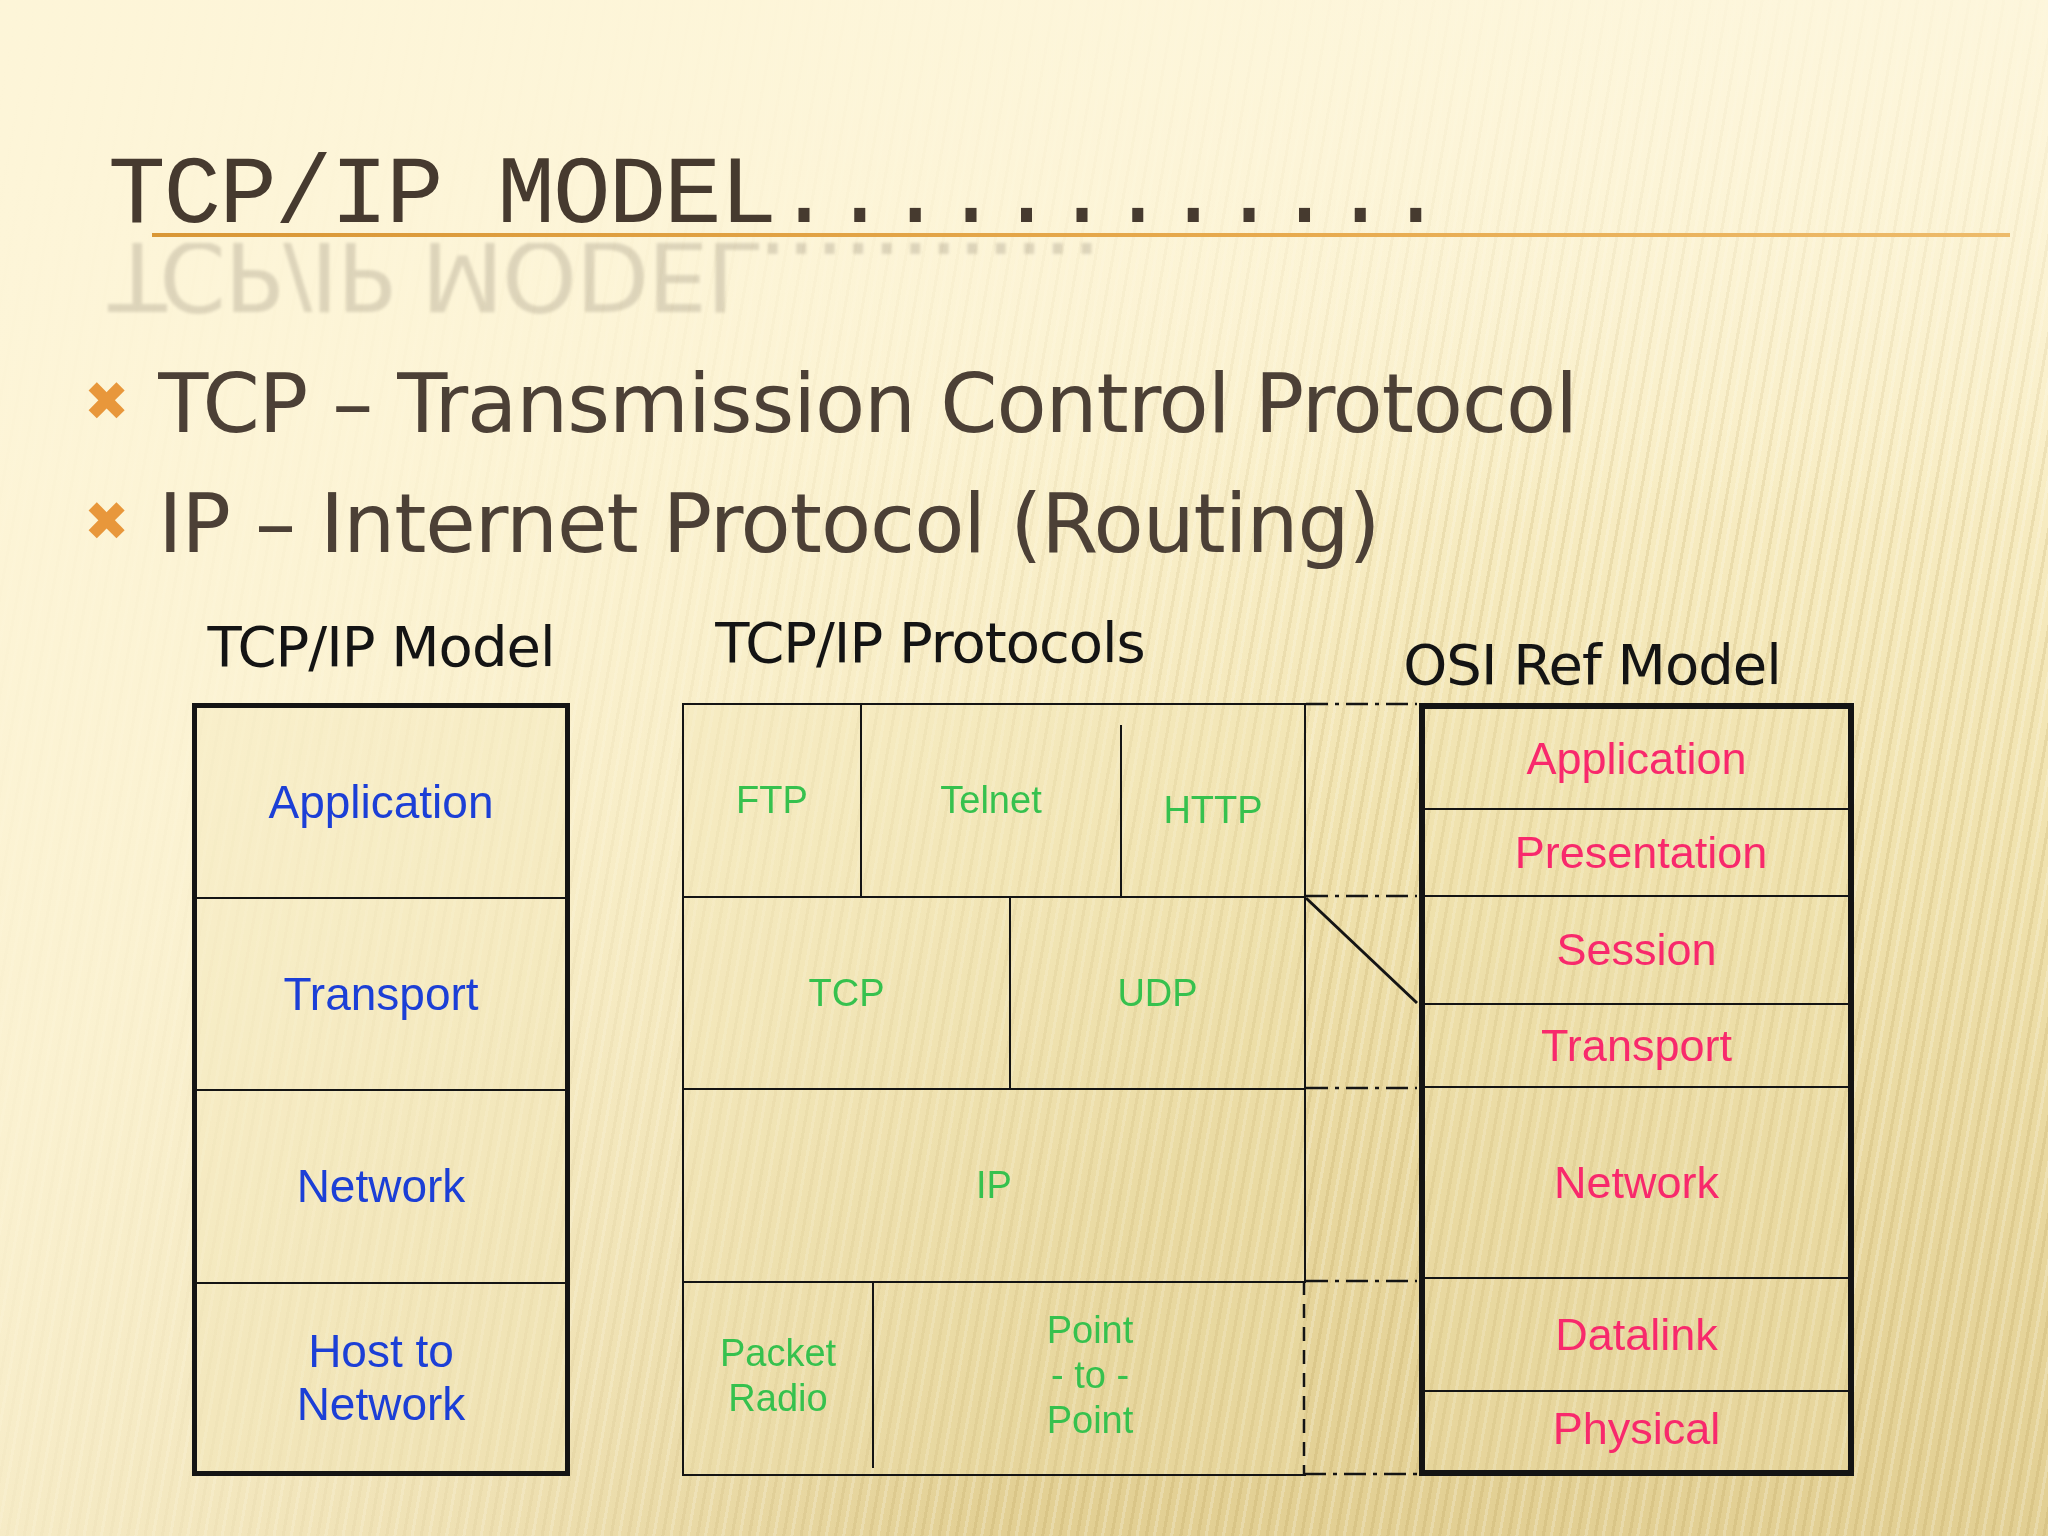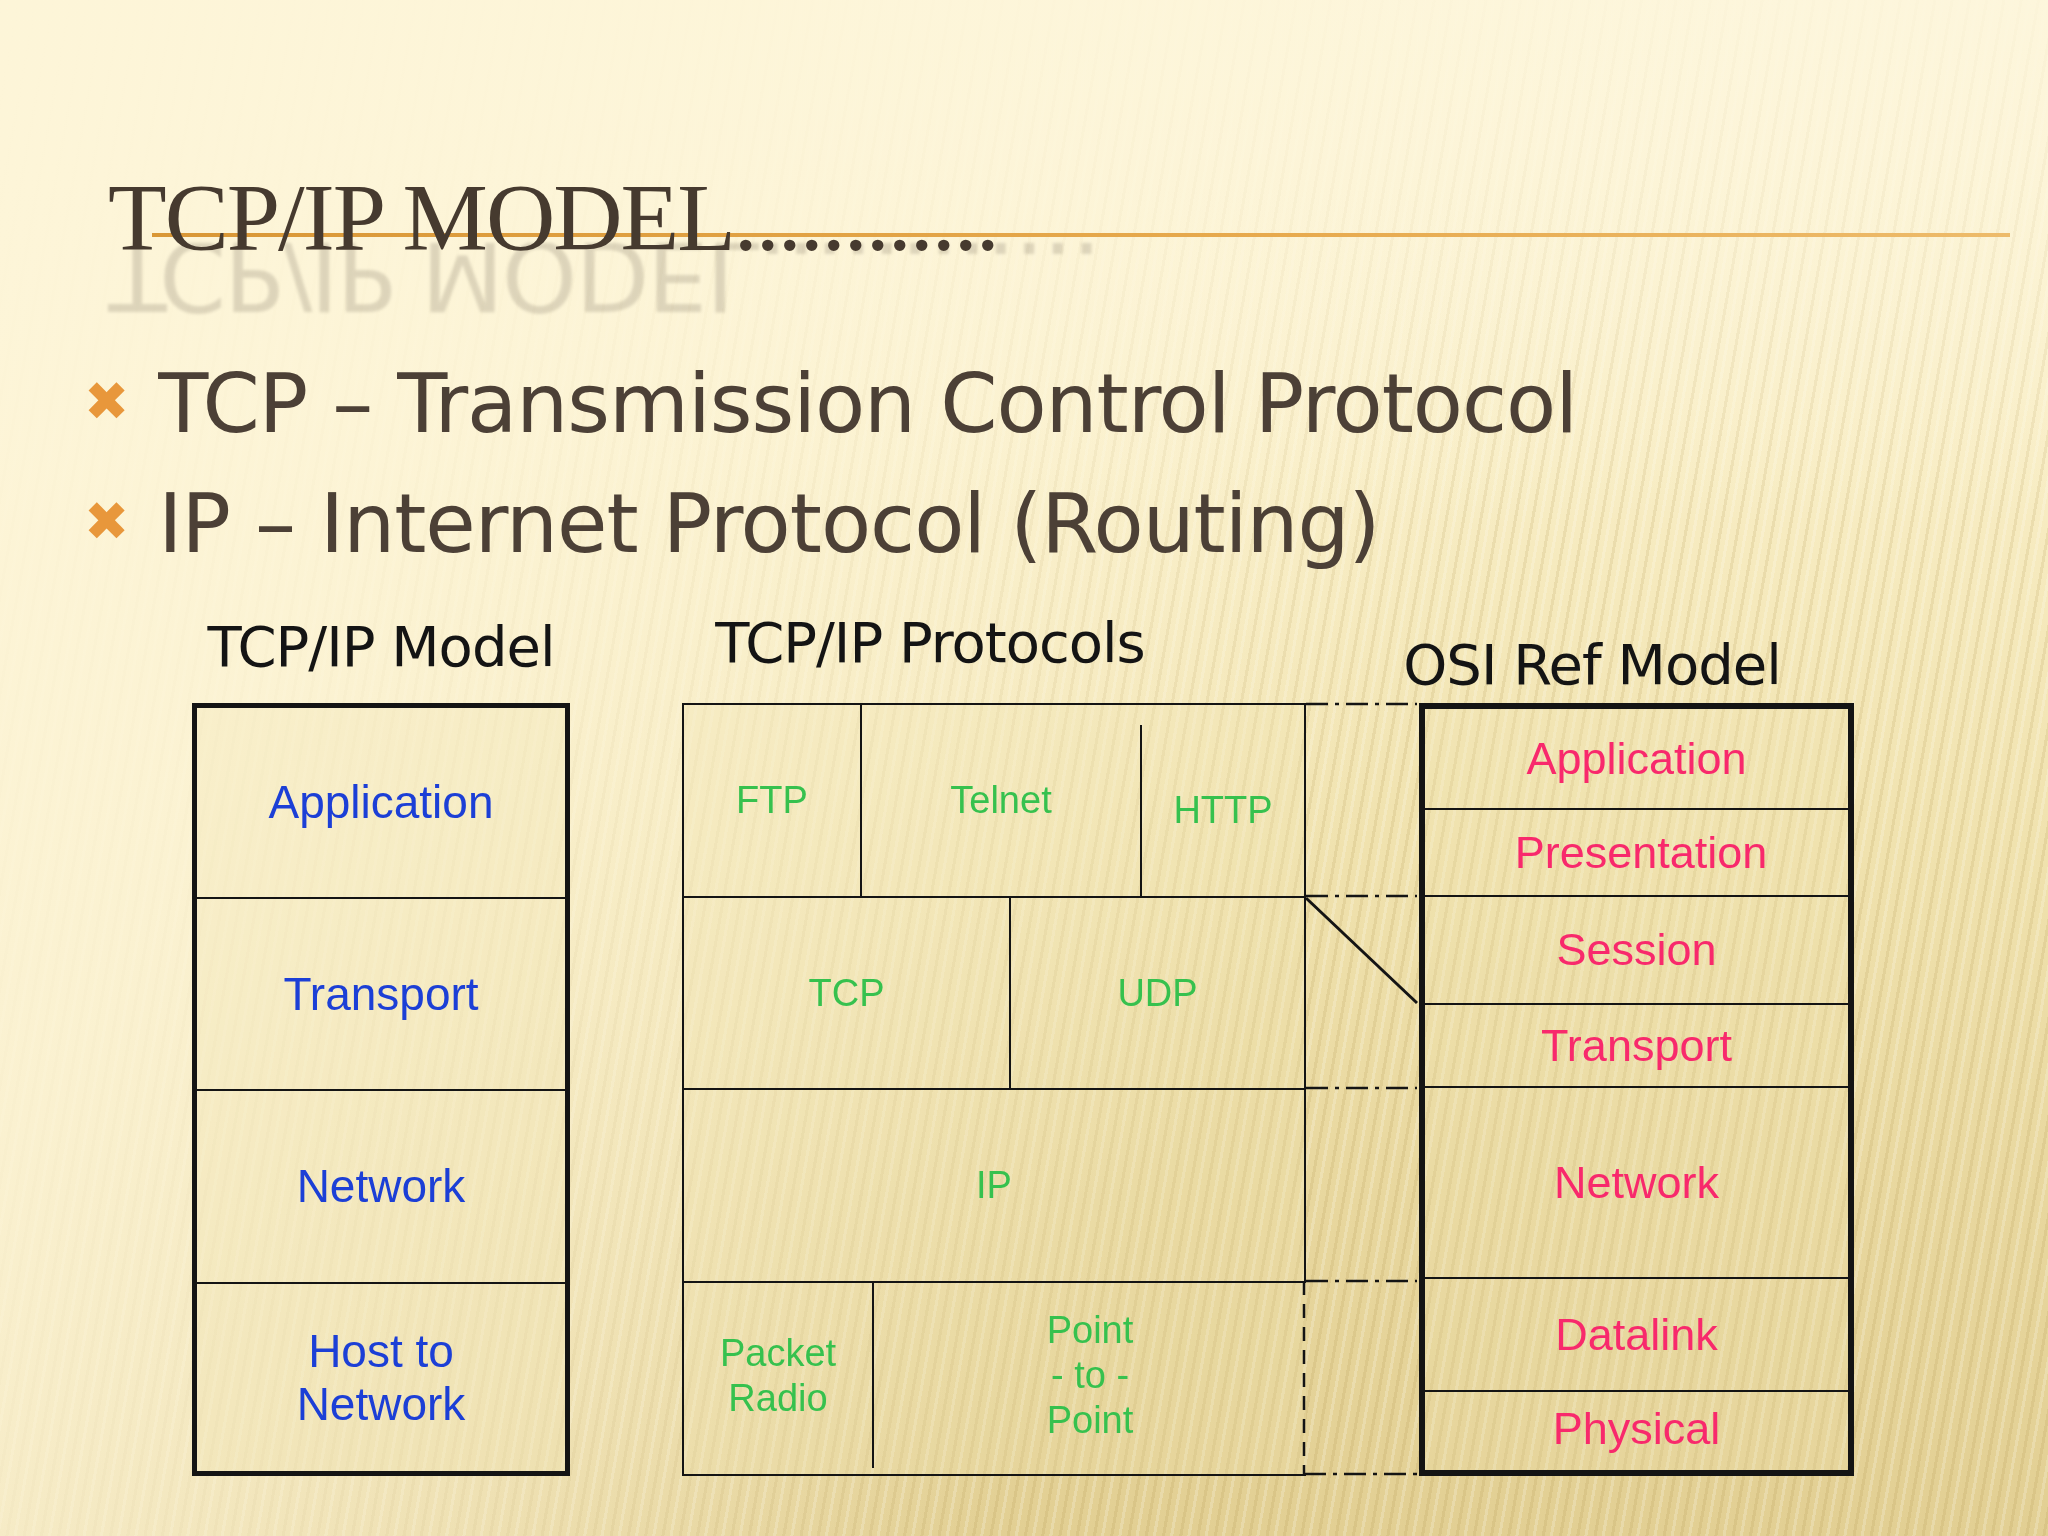--- a/index.html
+++ b/index.html
@@ -19,21 +19,21 @@
   }
   
   #stage .wash{
     position:absolute;inset:0;
     background:linear-gradient(118deg,
       rgba(253,245,216,0.98) 0%, rgba(253,245,216,0.85) 22%,
       rgba(253,245,216,0.45) 45%, rgba(253,245,216,0.0) 63%),
       linear-gradient(180deg, rgba(253,246,220,0.9) 0%, rgba(253,246,220,0.55) 14%, rgba(253,246,220,0.0) 34%);
   }
 
-  .comic{font-family:Liberation Serif, serif;margin-top:20px;}
+  .comic{font-family:Liberation Mono, monospace;}
 
   .title{
     position:absolute;left:108px;top:142px;
     font-size:96px;letter-spacing:-2px;color:#463a2f;white-space:nowrap;
   }
   .title-underline{
     position:absolute;left:152px;top:233px;width:1858px;height:4px;
     background:linear-gradient(90deg,#d99736,#e7aa4e 60%,#edbb6b);
   }
   .title-reflection{
@@ -119,21 +119,21 @@
     <div class="row cellfont-blue" style="height:189px;">Application</div>
     <div class="row cellfont-blue" style="height:192px;">Transport</div>
     <div class="row cellfont-blue" style="height:193px;">Network</div>
     <div class="row cellfont-blue" style="height:189px;">Host to
 Network</div>
   </div>
 
   <div class="tbl" id="tbl-mid">
     <div class="mrow solid-right" style="height:191px;">
       <div class="cell cellfont-green" style="width:176px;">FTP</div>
-      <div class="cell cellfont-green" style="width:280px;">Telnet</div>
+      <div class="cell cellfont-green" style="width:260px;">Telnet</div>
       <div class="cell cellfont-green" style="flex:1;margin-top:20px;">HTTP</div>
     </div>
     <div class="mrow solid-right" style="height:192px;">
       <div class="cell cellfont-green" style="width:325px;">TCP</div>
       <div class="cell cellfont-green" style="flex:1;">UDP</div>
     </div>
     <div class="mrow solid-right" style="height:193px;">
       <div class="cell cellfont-green" style="flex:1;">IP</div>
     </div>
     <div class="mrow" style="height:187px;">

